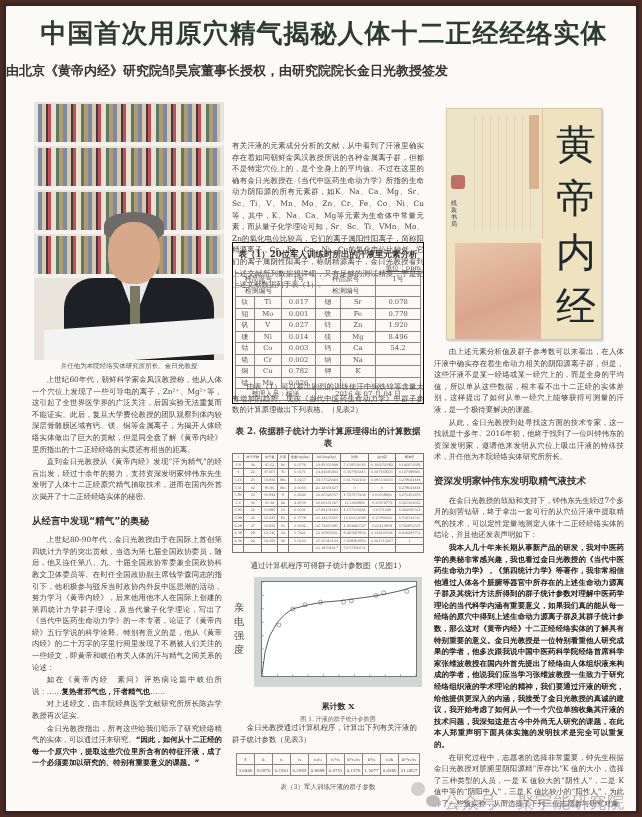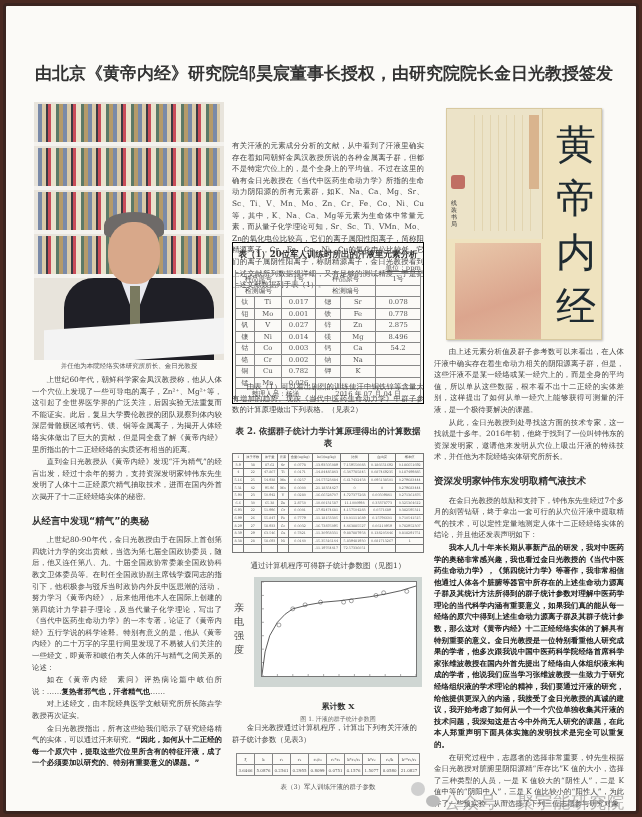--- a/index.html
+++ b/index.html
@@ -8,22 +8,22 @@
   .frame {
     position: absolute; left: 3px; top: 3px; width: 636px; height: 811px;
     background: #fbfaf7; border: 3px solid #3b2520; border-radius: 4px; overflow: hidden;
   }
   .headline {
     position: absolute; left: 0; top: 10px; width: 636px; text-align: center;
     font-family: "DejaVu Sans", "Liberation Sans", sans-serif; font-weight: bold;
     font-size: 26px; letter-spacing: 1px; color: #2d3a36;
   }
   .subhead {
-    position: absolute; left: 0; top: 56px; width: 636px; text-align: center;
-    font-size: 17px; font-weight: bold; color: #333;
+    position: absolute; left: 0; top: 56px; width: 636px; 
+    font-size: 13px; font-weight: bold; color: #333;
   }
   .col { position: absolute; font-size: 7.4px; line-height: 11.6px; text-align: justify; color: #444; }
   .col p { text-indent: 2em; margin-bottom: 1px; }
   .col1 { left: 26px; top: 368px; width: 190px; }
   .col2 { left: 226px; top: 92px; width: 192px; margin-top: 42px; }
   .col3 { left: 428px; top: 340px; width: 190px; }
   .sec-title {
     font-family: "DejaVu Sans", "Liberation Sans", sans-serif; font-weight: bold;
     font-size: 9.5px; color: #333; margin: 12px 0 8px 0; text-indent: 0 !important;
   }
@@ -83,20 +83,21 @@
   .watermark { position: absolute; left: 420px; top: 785px; width: 220px; height: 28px; font-family: "DejaVu Sans", sans-serif; font-size: 17px; color: rgba(120,120,120,.55); letter-spacing: 1px; }
   .wm-icon { position: absolute; left: 0; top: 4px; width: 14px; height: 12px; border-radius: 50%; background: #bbb; }
   .wm-text { position: absolute; left: 18px; top: 0; white-space: nowrap; }
   .wechat-icon { position: absolute; left: 405px; top: 776px; width: 14px; height: 14px; border-radius: 50%; background: #cfcfcf; }
 </style>
 </head>
 <body>
 
 <div class="frame">
 
+  <div class="headline">中国首次用原穴精气揭秘人体十二正经经络实体</div>
   <div class="subhead">由北京《黄帝内经》研究院邹昊宸董事长授权，由研究院院长金日光教授签发</div>
 
   <div class="photo">
     <div class="shelf" style="top:0">
         <div class="books"></div>
         <div class="board"></div>
       </div>
     <div class="shelf" style="top:44px">
         <div class="books"></div>
         <div class="board"></div>
@@ -166,21 +167,21 @@
               <td>铁</td>
               <td>Fe</td>
               <td>0.778</td>
             </tr>
         <tr>
               <td>钒</td>
               <td>V</td>
               <td>0.027</td>
               <td>锌</td>
               <td>Zn</td>
-              <td>2.875</td>
+              <td>1.920</td>
             </tr>
         <tr>
               <td>镍</td>
               <td>Ni</td>
               <td>0.014</td>
               <td>镁</td>
               <td>Mg</td>
               <td>8.496</td>
             </tr>
         <tr>

